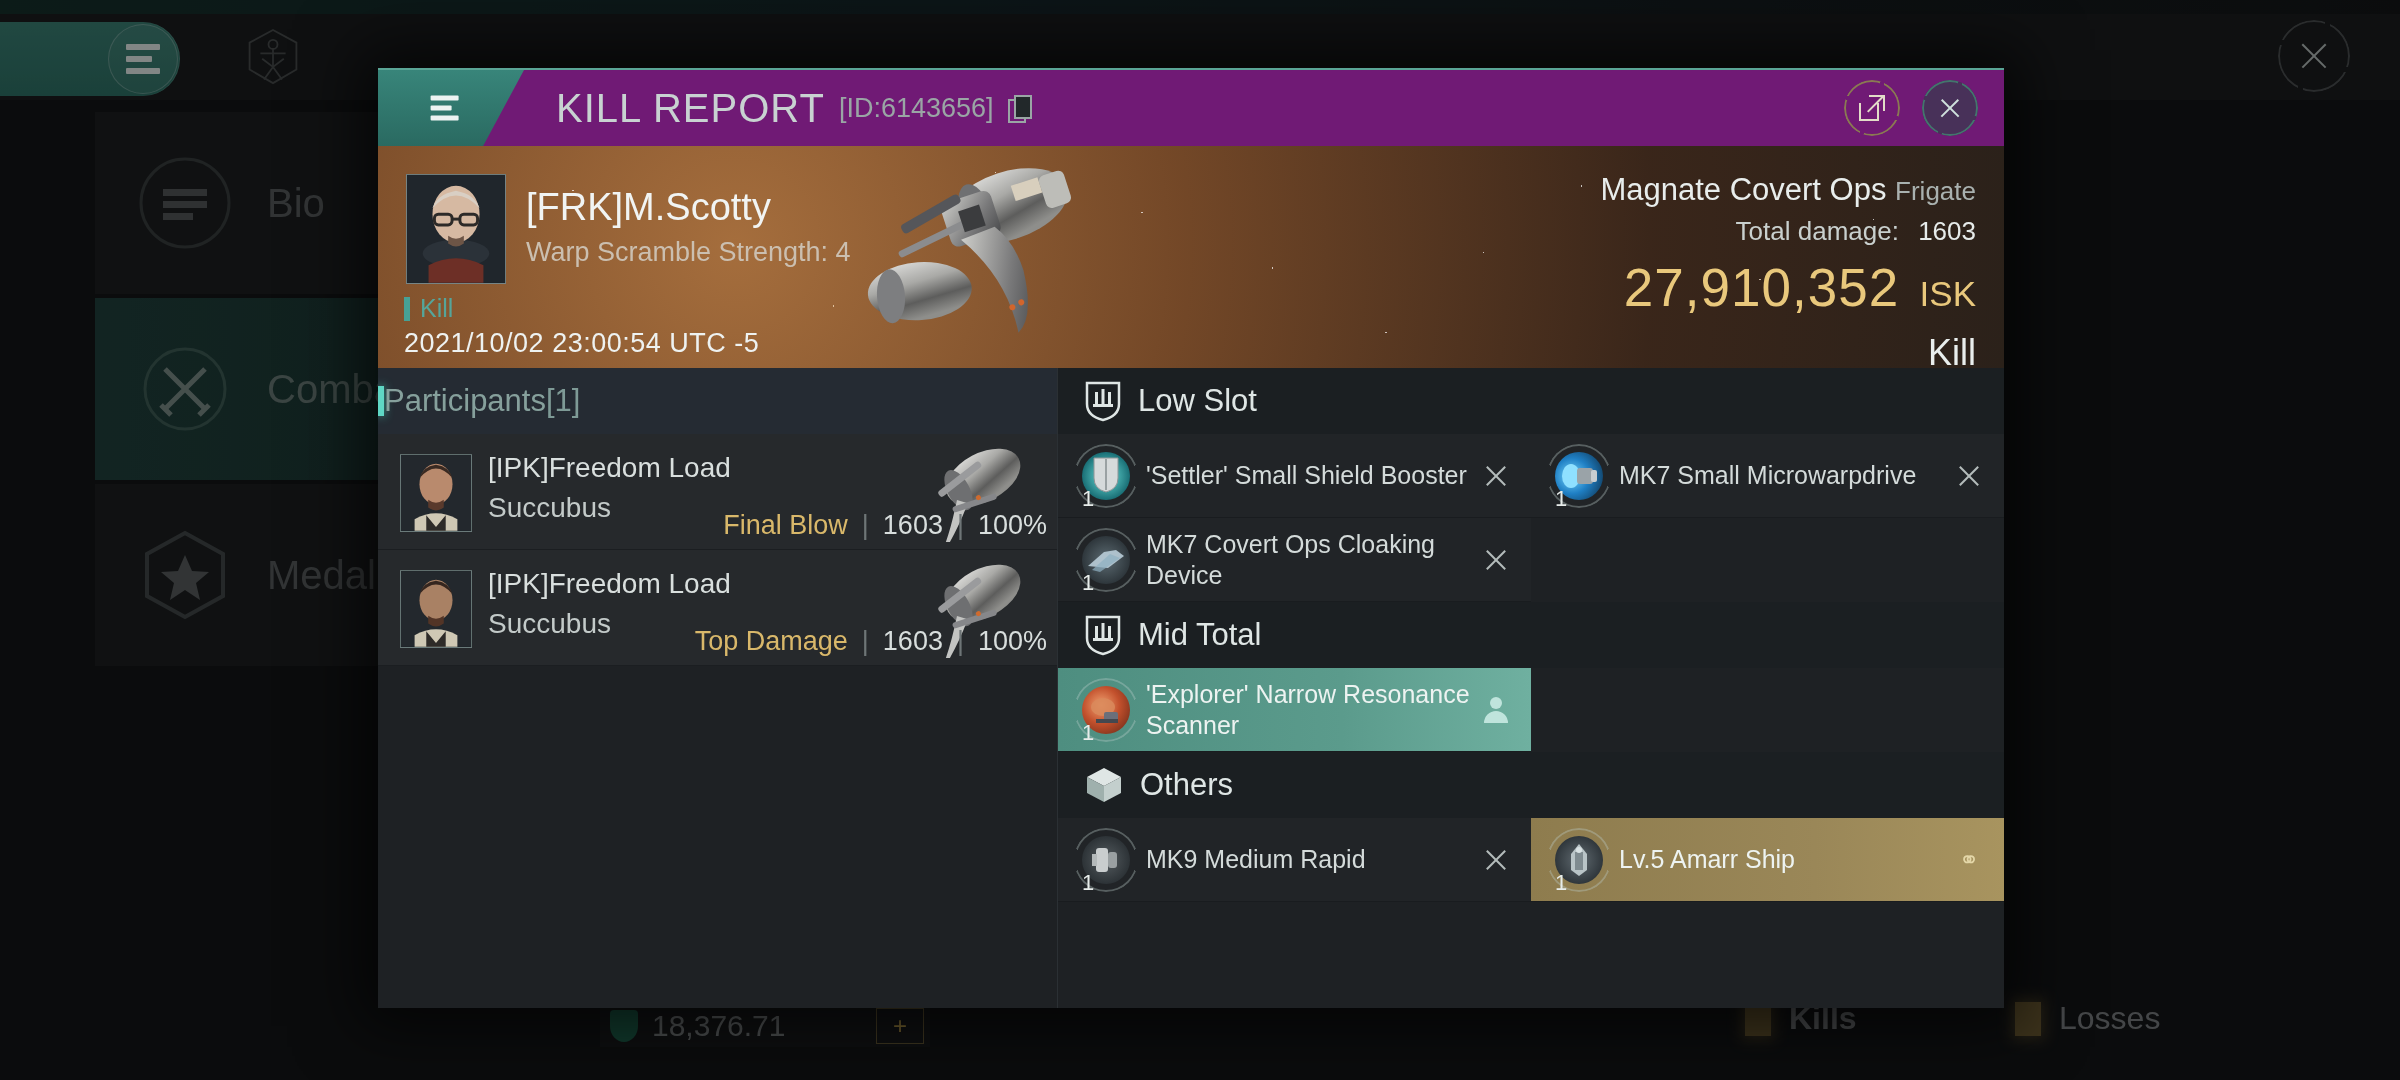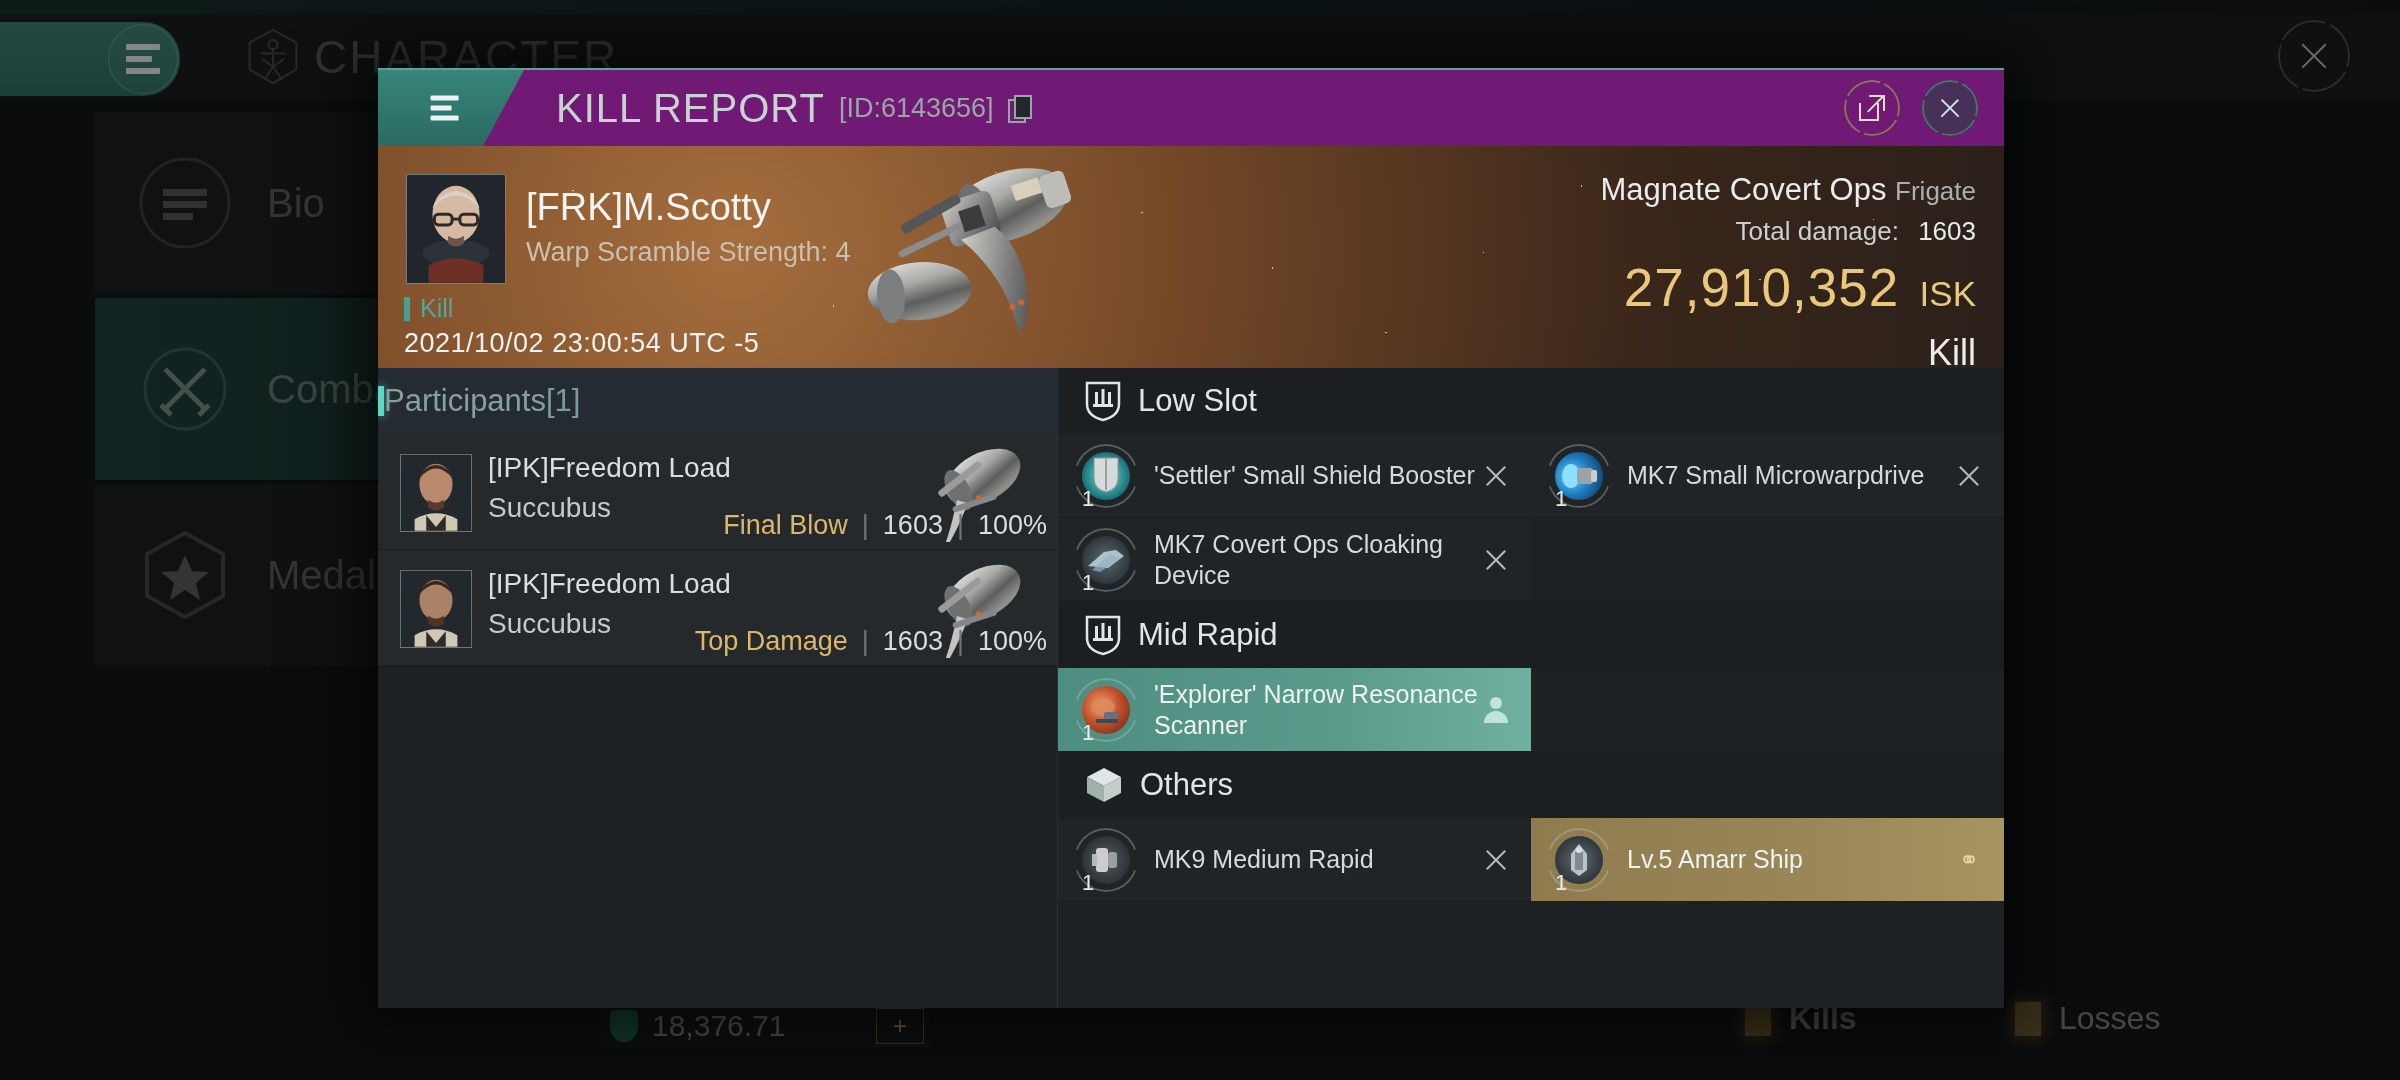--- a/index.html
+++ b/index.html
@@ -242,21 +242,21 @@
     position:relative; width: 64px; height: 64px; margin-left: 16px; flex:none;
     border-radius:50%;
   }
   .m-ico .orb { position:absolute; inset: 8px; border-radius:50%; }
   .m-ico .ring {
     position:absolute; inset:0; border-radius:50%; border:2px solid rgba(190,205,202,.35);
     -webkit-mask: conic-gradient(#000 0 70deg, transparent 70deg 110deg, #000 110deg 250deg, transparent 250deg 290deg, #000 290deg 360deg);
             mask: conic-gradient(#000 0 70deg, transparent 70deg 110deg, #000 110deg 250deg, transparent 250deg 290deg, #000 290deg 360deg);
   }
   .m-qty { position:absolute; left: 8px; bottom: -4px; color:#e7ecea; font-size: 22px; z-index:3;}
-  .m-name { margin-left: 16px; color:#d4dbda; font-size: 25px; line-height: 1.22; max-width: 330px;}
+  .m-name { margin-left: 8px; color:#d4dbda; font-size: 25px; line-height: 1.22; max-width: 330px;}
   .m-row.sel .m-name, .m-row.gold .m-name { color:#edf3f1; }
   .m-act { position:absolute; right: 22px; top:50%; transform: translateY(-50%); width:26px; height:26px; }
   .m-act.close:before,.m-act.close:after{
     content:""; position:absolute; left:50%; top:50%; width:2px; height:26px; background:#b4bcbb;
   }
   .m-act.close:before{ transform: translate(-50%,-50%) rotate(45deg);}
   .m-act.close:after { transform: translate(-50%,-50%) rotate(-45deg);}
   .m-act.person .hd { position:absolute; left:7px; top:0; width:12px; height:12px; border-radius:50%; background:#bfe4dc;}
   .m-act.person .bd { position:absolute; left:1px; top:14px; width:24px; height:12px; border-radius:12px 12px 0 0; background:#bfe4dc;}
   .m-act.wrench { color:#e4d7a8; font-size:24px; line-height:26px; text-align:center; }
@@ -277,21 +277,20 @@
         </div>
     </div>
   </div>
 
   <div class="bg-title">
     <svg class="vitruvian" viewBox="0 0 60 64">
       <polygon points="30,2 56,16 56,46 30,61 4,46 4,16" fill="none" stroke="#5a5f60" stroke-width="2"></polygon>
       <circle cx="30" cy="18" r="5" fill="none" stroke="#5a5f60" stroke-width="2"></circle>
       <path d="M30 23 L30 43 M16 28 L44 28 M30 43 L20 57 M30 43 L40 57 M18 34 L30 43 L42 34" fill="none" stroke="#5a5f60" stroke-width="2"></path>
     </svg>
-    <span>CHARACTER</span>
   </div>
 
   <div class="bg-close">
     <span class="ring-dash"></span>
     <span class="x-glyph"></span>
   </div>
 
   <div class="bg-sidebar">
     <div class="bg-navitem">
       <span class="navicon">
@@ -593,21 +592,21 @@
       </div>
 
       <div class="sec-head slot">
         <svg class="slot-icon" viewBox="0 0 38 42">
           <path d="M3 3 H35 V24 Q35 36 19 40 Q3 36 3 24Z" fill="none" stroke="#dfe6e5" stroke-width="2.5"></path>
           <rect x="11" y="12" width="3" height="12" fill="#dfe6e5"></rect>
           <rect x="17.5" y="9" width="3" height="15" fill="#dfe6e5"></rect>
           <rect x="24" y="12" width="3" height="12" fill="#dfe6e5"></rect>
           <rect x="9" y="24" width="20" height="3" fill="#dfe6e5"></rect>
         </svg>
-        <span class="ttl">Mid Rapid</span>
+        <span class="ttl">Mid Total</span>
       </div>
 
       <div class="m-grid">
         <div class="m-col">
           <div class="m-row sel">
             <div class="m-ico">
               <span class="orb" style="background:radial-gradient(circle at 40% 40%,#f0a070 0%,#c2502c 45%,#5b2314 100%)"></span>
               <svg style="position:absolute;left:16px;top:20px" width="34" height="26" viewBox="0 0 34 26">
                 <ellipse cx="13" cy="9" rx="12" ry="9" fill="#d98a5c" opacity=".85"></ellipse>
                 <rect x="14" y="14" width="14" height="9" rx="2" fill="#6b6f7a"></rect>

